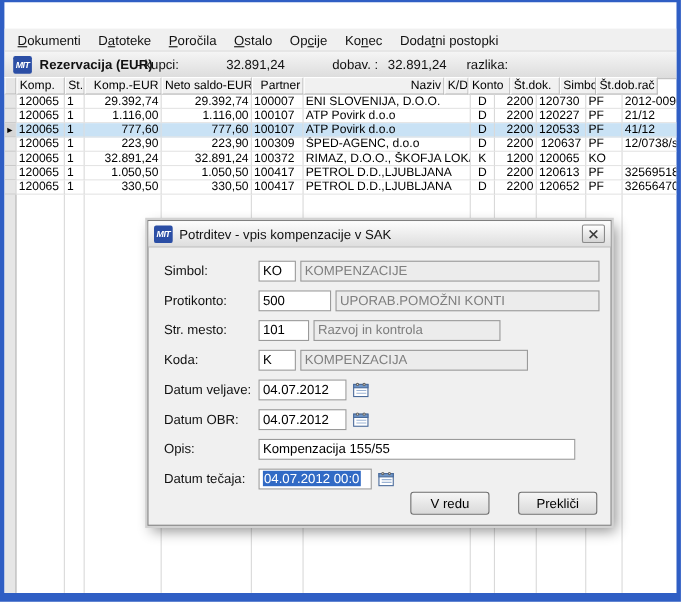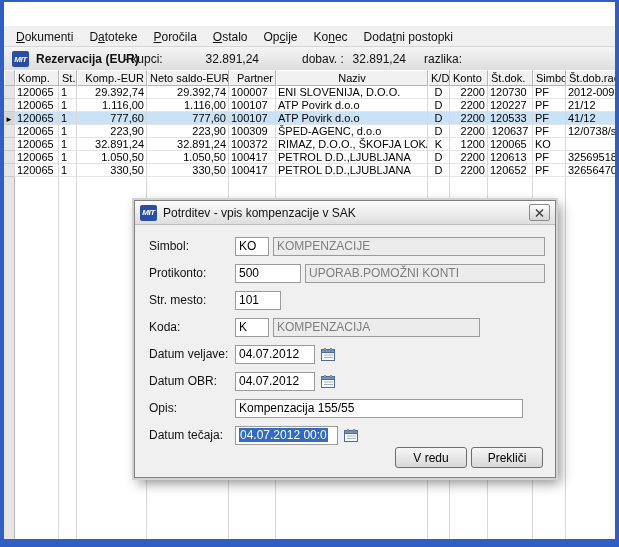--- a/index.html
+++ b/index.html
@@ -55,21 +55,21 @@
   .dlg-body{position:relative;height:253px;font-size:12px;}
   .fld{position:absolute;left:0;width:100%;height:19px;}
   .fld-label{position:absolute;left:14px;top:2px;color:#111;}
   .box{position:absolute;top:0;height:19px;background:#fff;border:1px solid #9a9a9a;
        padding:1px 3px;line-height:15px;white-space:nowrap;overflow:hidden;color:#000;}
   .box1{left:100px;}
   .box2{background:#ececec;color:#7e7e7e;}
   .sel-text{background:#316ac5;color:#fff;padding:0 1px;}
   .cal-btn{position:absolute;top:1px;width:18px;height:17px;display:flex;align-items:center;
            justify-content:center;cursor:default;}
-  .dlg-buttons{position:absolute;right:12px;bottom:9px;display:flex;gap:4px;}
+  .dlg-buttons{position:absolute;right:12px;bottom:9px;display:flex;gap:26px;}
   .btn{width:72px;height:21px;font-size:12px;font-family:inherit;border:1px solid #6e6e6e;
        border-radius:3px;background:linear-gradient(#f6f6f6,#d9d9d9);color:#000;}
 </style>
 </head>
 <body>
 
 <div class="window">
 
   <div class="menubar">
       <span class="menu-item"><u>D</u>okumenti</span>
@@ -92,21 +92,21 @@
   </div>
 
   <div class="grid">
     <div class="thead">
         <div class="th sel-col"></div>
         <div class="th" style="width: 44px; text-align: left;">Komp.</div>
         <div class="th" style="width: 18px; text-align: left;">St.</div>
         <div class="th" style="width: 70px; text-align: right;">Komp.-EUR</div>
         <div class="th" style="width: 82px; text-align: left;">Neto saldo-EUR</div>
         <div class="th" style="width: 47px; text-align: right;">Partner</div>
-        <div class="th" style="width: 152px; text-align: center;">Naziv</div>
+        <div class="th" style="width: 128px; text-align: right;">Naziv</div>
         <div class="th" style="width: 22px; text-align: left;">K/D</div>
         <div class="th" style="width: 38px; text-align: left;">Konto</div>
         <div class="th" style="width: 45px; text-align: left;">Št.dok.</div>
         <div class="th" style="width: 33px; text-align: left;">Simbol</div>
         <div class="th" style="width: 56px; text-align: left;">Št.dob.rač</div>
       </div>
     <div class="tbody">
         <div class="trow">
           <div class="td sel-col"></div>
           <div class="td" style="width: 44px; text-align: left;">120065</div>
@@ -239,20 +239,21 @@
           <div class="box box2" style="left: 138px; width: 272px;">KOMPENZACIJE</div>
         </div>
         <div class="fld" style="top: 39px;">
           <span class="fld-label">Protikonto:</span>
           <div class="box box1" style="width: 66px;">500</div>
           <div class="box box2" style="left: 170px; width: 240px;">UPORAB.POMOŽNI KONTI</div>
         </div>
         <div class="fld" style="top: 66px;">
           <span class="fld-label">Str. mesto:</span>
           <div class="box box1" style="width: 46px;">101</div>
+          <div class="box box2" style="left: 150px; width: 170px;">Razvoj in kontrola</div>
         </div>
         <div class="fld" style="top: 93px; padding-left: 15px;">
           <span class="fld-label">Koda:</span>
           <div class="box box1" style="width: 34px;">K</div>
           <div class="box box2" style="left: 138px; width: 207px;">KOMPENZACIJA</div>
         </div>
         <div class="fld" style="top: 120px;">
           <span class="fld-label">Datum veljave:</span>
           <div class="box box1" style="width: 80px;">04.07.2012</div>
           <span class="cal-btn" style="left: 184px;">

